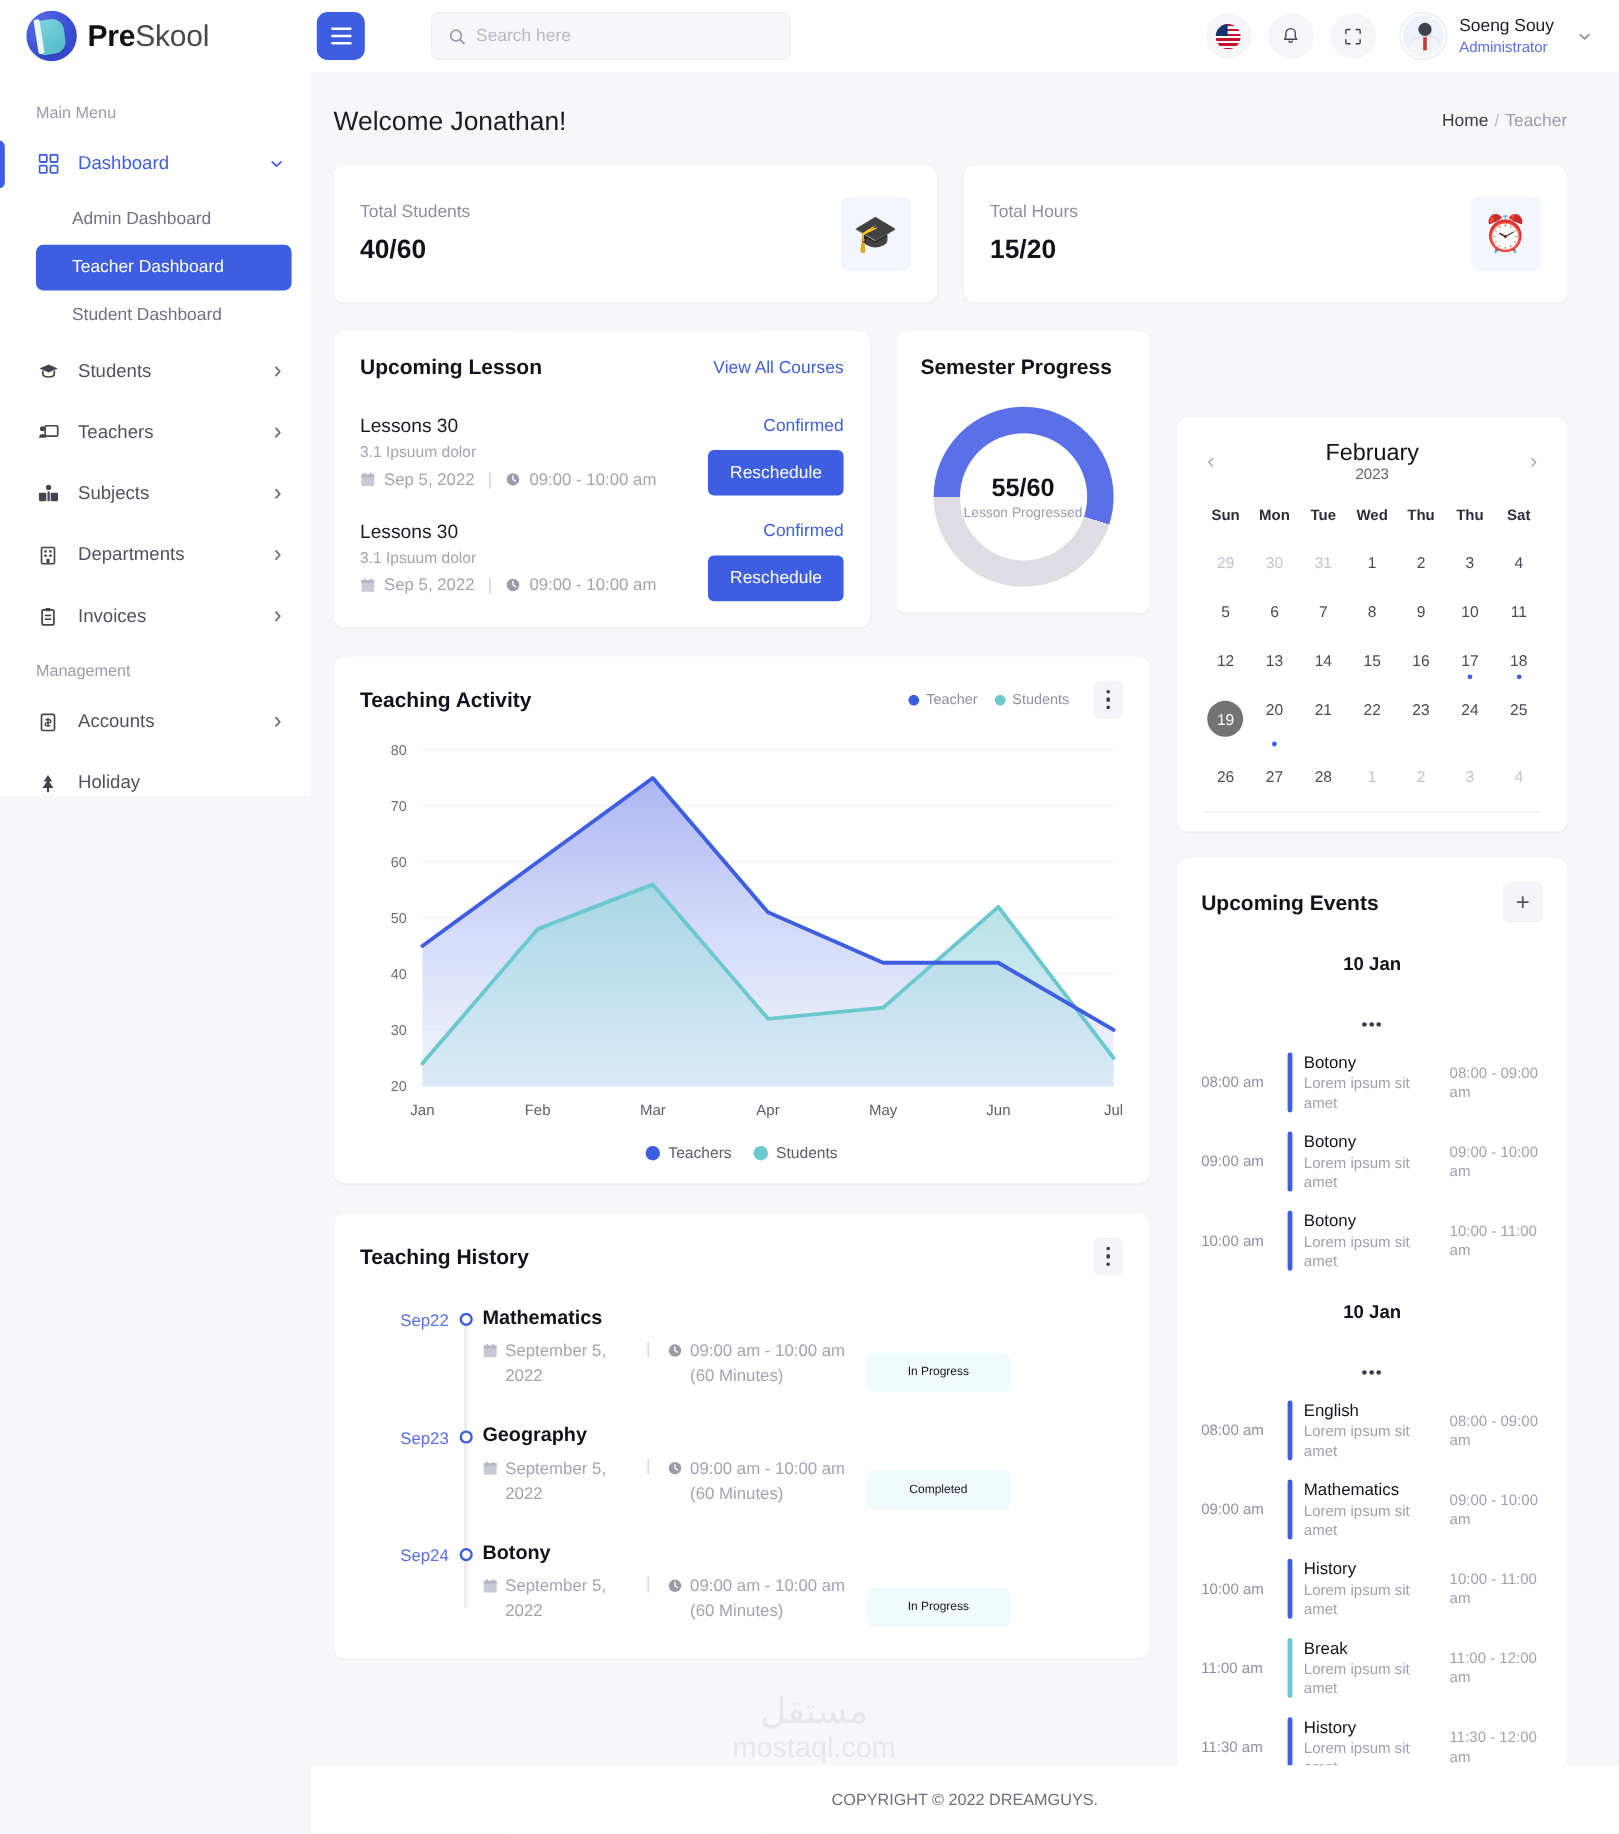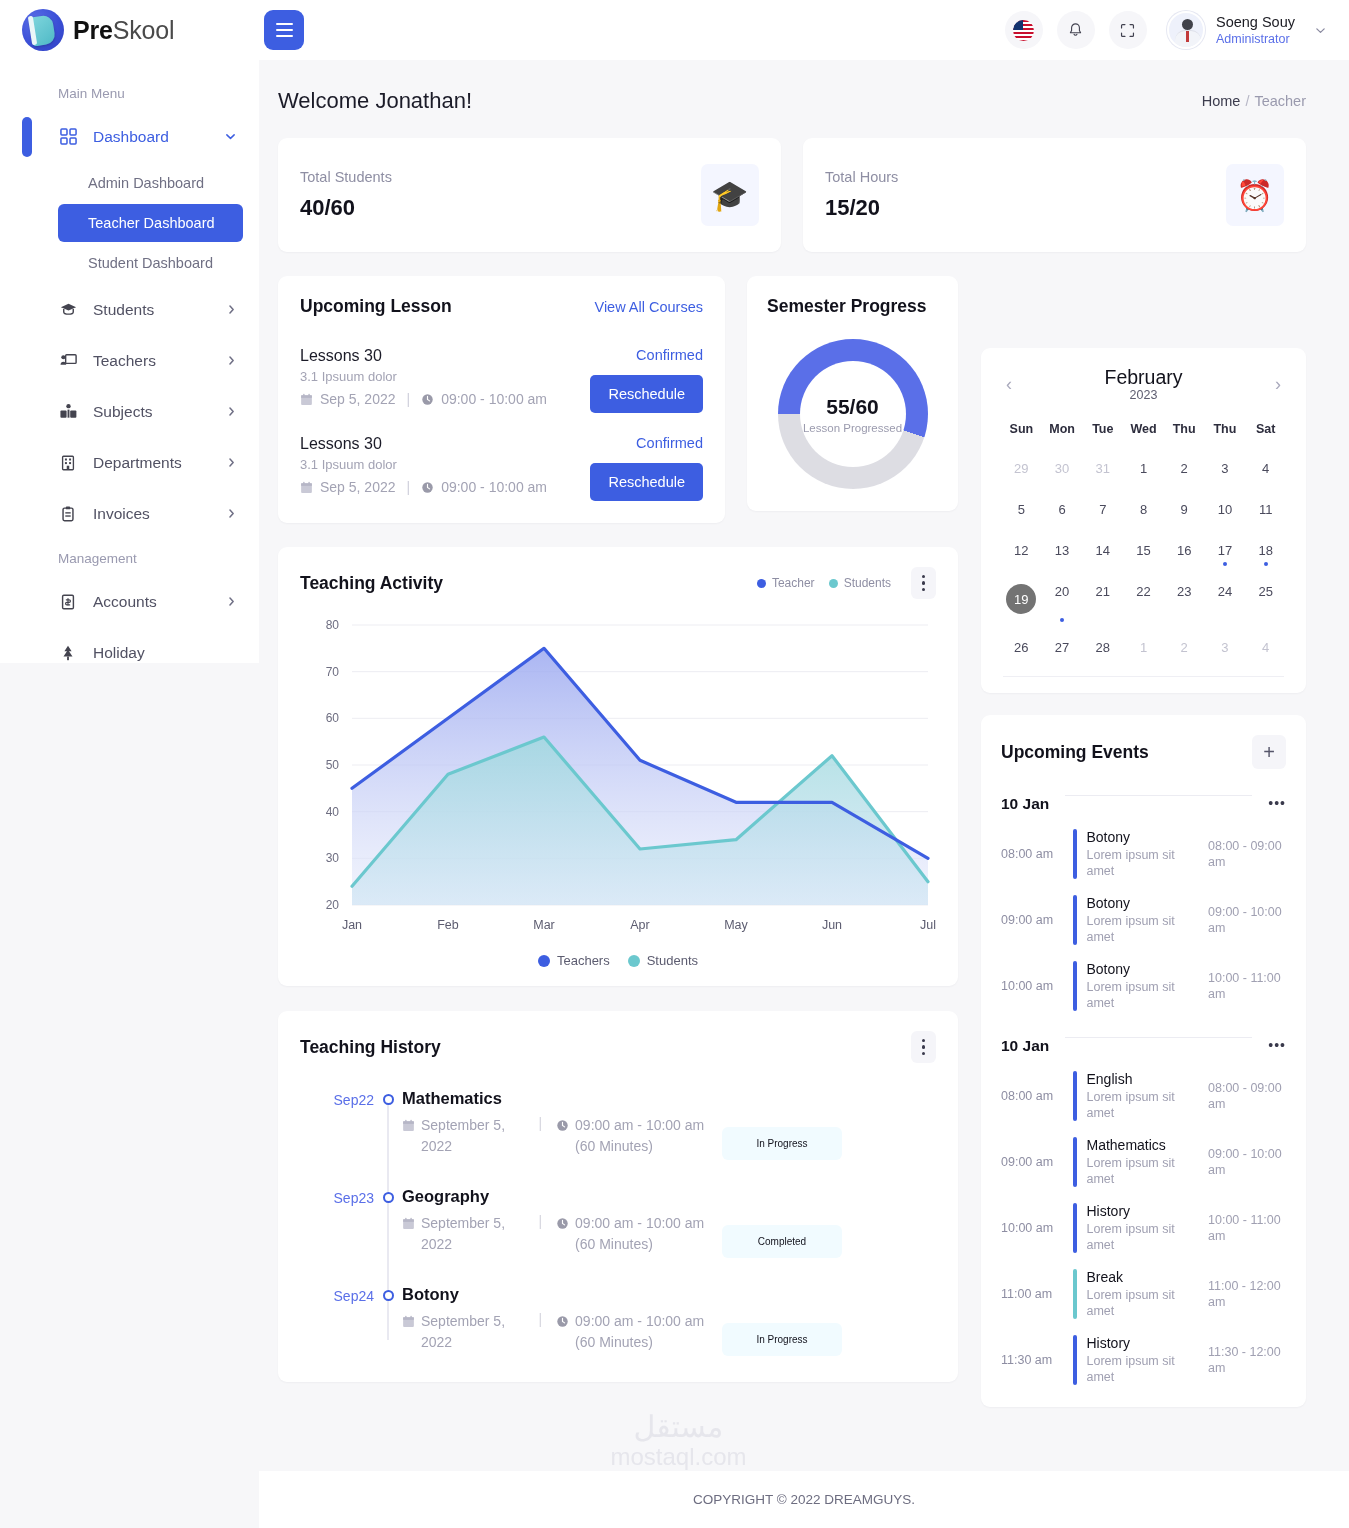--- a/index.html
+++ b/index.html
@@ -57,21 +57,21 @@
   .avatar .head { position:absolute; left:13px; top:6px; width:11px; height:11px; border-radius:50%; background:#40424a; }
   .avatar .body { position:absolute; left:6px; top:17px; width:26px; height:22px; border-radius:10px 10px 0 0; background:#f2f4f9; border-top:1px solid #dcdfe8;}
   .avatar .tie { position:absolute; left:17px; top:18px; width:3px; height:11px; background:#c23b3b; }
   .prof-name { font-size: 14.5px; color: #1b1b22; line-height: 17px; }
   .prof-role { font-size: 12.5px; color: #5a6fe8; line-height: 16px; }
   .chev-down { margin-left: 8px; color: #8a8aa0; }
 
   
   .sidebar {
     position: absolute; top: 60px; left: 0; width: 259px; height: 603px;
-    background: #fff; z-index: 20; padding-top: 14px; overflow: hidden; padding-left: 28px;
+    background: #fff; z-index: 20; padding-top: 14px; overflow: hidden;
   }
   .menu-label { font-size: 13.5px; color: #9a9ab0; padding: 12px 0 10px 30px; }
   .nav-item {
     display: flex; align-items: center; height: 51px; padding: 0 22px 0 30px; gap: 15px;
     cursor: pointer; position: relative; color: #515163; font-size: 15.5px;
   }
   .nav-item.active-root { color: #3D5EE1; }
   .nav-item.active-root::before {
     content: ""; position: absolute; left: -6px; top: 6px; width: 10px; height: 40px;
     background: #3D5EE1; border-radius: 6px;
@@ -148,21 +148,21 @@
   .cal-day.today span.n { background: #737373; color: #fff; width: 30px; height: 30px; border-radius: 50%;
                           display: inline-flex; align-items: center; justify-content: center; }
   .cal-day .dot { position: absolute; left: 50%; transform: translateX(-50%); bottom: 5px; width: 4px; height: 4px; border-radius: 50%; background: #3D5EE1; }
   .cal-sep { height: 1px; background: #EFEFF4; margin: 8px 2px 0 2px; }
 
   
   .events-card { margin-top: 22px; padding: 20px 20px 22px 20px; }
   .ev-head { display: flex; align-items: center; justify-content: space-between; }
   .plus-btn { width: 34px; height: 34px; border-radius: 6px; background: #F5F5F9; border: none;
               font-size: 20px; color: #55556a; cursor: pointer; line-height: 1; }
-  .ev-group-head { display: flex; gap: 16px; margin-top: 26px; }
+  .ev-group-head { display: flex; align-items: center; gap: 16px; margin-top: 26px; flex-direction: column; }
   .ev-date { font-size: 15.5px; font-weight: 700; color: #12121c; white-space: nowrap; }
   .ev-rule { flex: 1; height: 1px; background: #ECECF2; }
   .ev-dots { letter-spacing: 1px; font-size: 14px; color: #3a3a4c; cursor: pointer; }
   .ev-item { display: flex; align-items: center; gap: 10px; margin-top: 16px; }
   .ev-time { font-size: 12.5px; color: #8e8ea3; width: 62px; flex: 0 0 62px; }
   .ev-bar { width: 3.5px; border-radius: 3px; background: #3D5EE1; align-self: stretch; min-height: 48px; }
   .ev-bar.teal { background: #6BC8CE; }
   .ev-body { flex: 1; }
   .ev-title { font-size: 14px; color: #12121c; }
   .ev-desc { font-size: 12.5px; color: #a0a0b2; line-height: 16px; margin-top: 2px; }
@@ -226,20 +226,27 @@
       </div>
       <div class="logo-text"><b>Pre</b><span>Skool</span></div>
     </div>
 
     <button class="ham">
       <span></span>
       <span></span>
       <span></span>
     </button>
 
+    <div class="searchbox">
+      <svg width="15" height="15" viewBox="0 0 16 16">
+        <circle cx="7" cy="7" r="5.2" fill="none" stroke="#9a9ab0" stroke-width="1.7"></circle>
+        <line x1="10.8" y1="10.8" x2="14.5" y2="14.5" stroke="#9a9ab0" stroke-width="1.9" stroke-linecap="round"></line>
+      </svg>
+      <input type="text" placeholder="Search here" style="">
+    </div>
 
     <div class="header-right">
       <button class="circle-btn">
         <span class="flag">
           <span class="stripes"></span>
             <span class="canton"></span>
         </span>
       </button>
       <button class="circle-btn">
         <svg width="17" height="17" viewBox="0 0 20 20">

